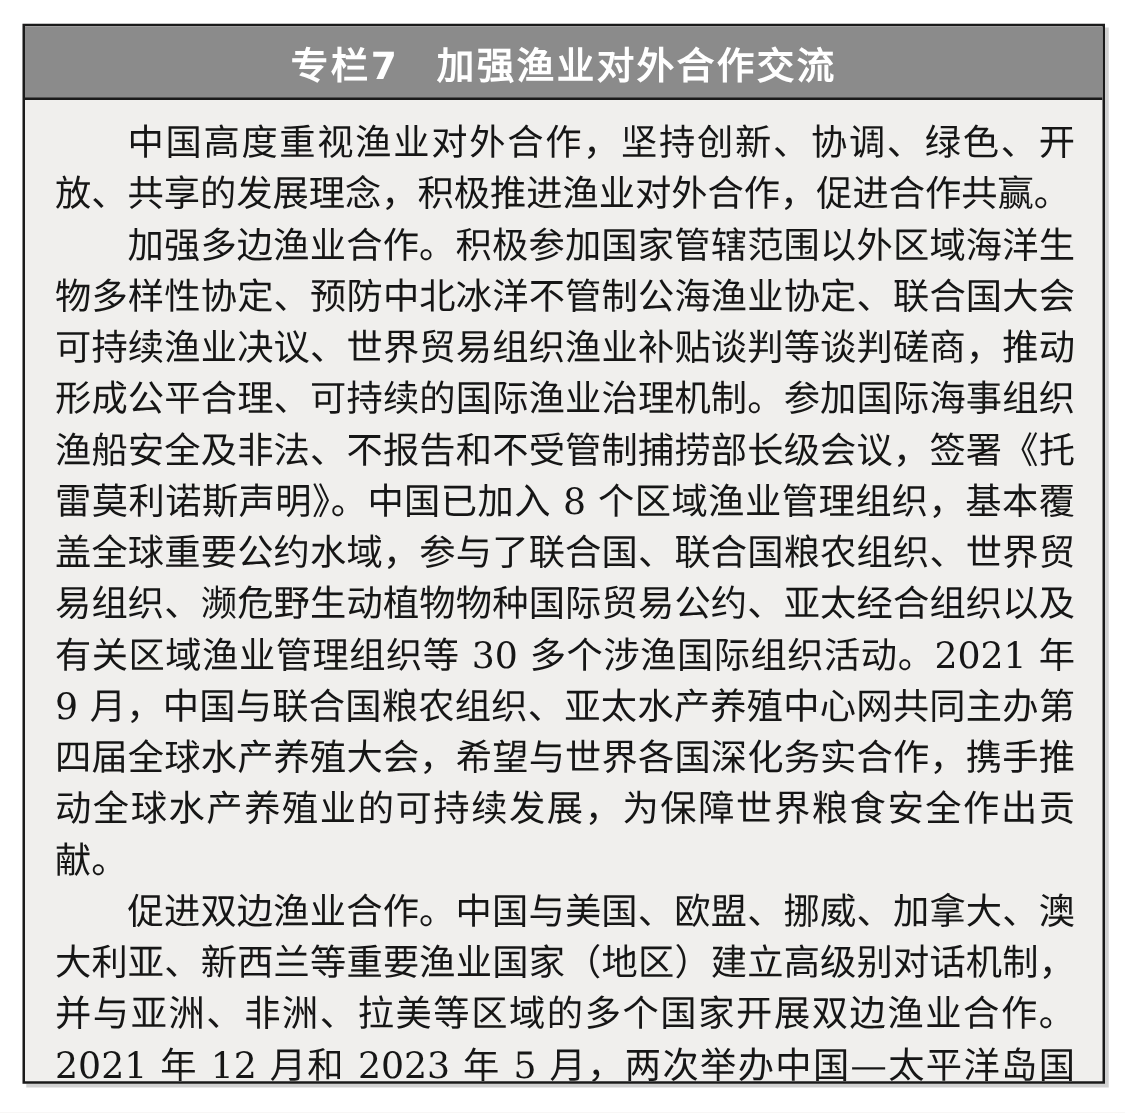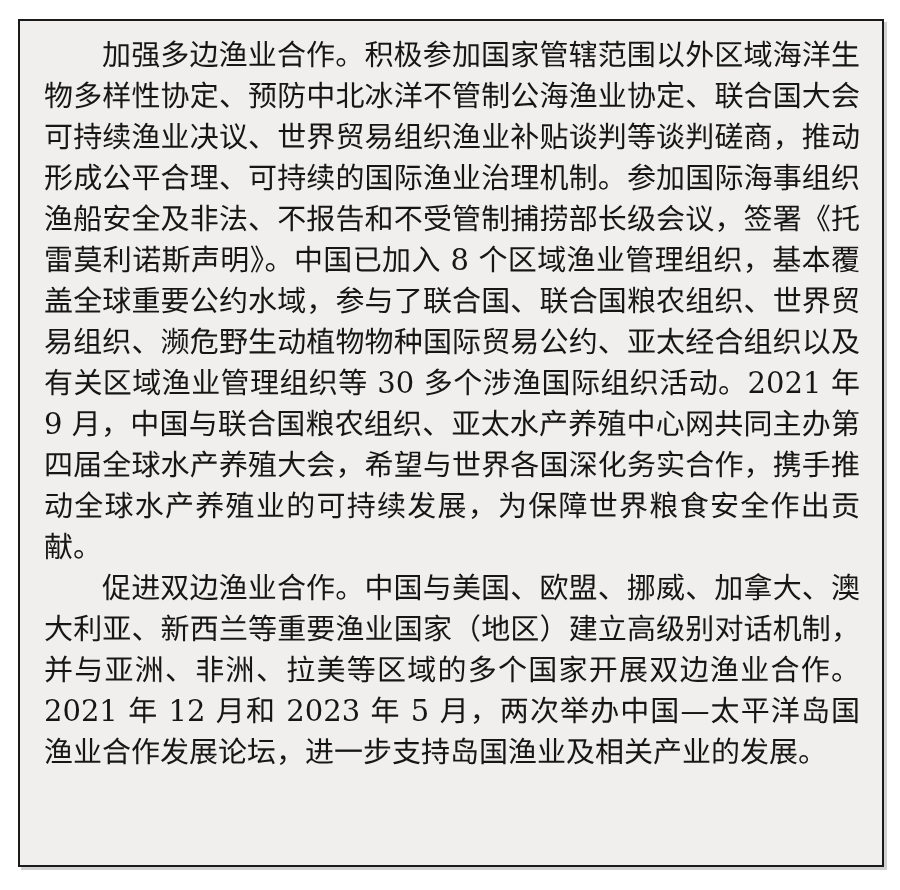--- a/index.html
+++ b/index.html
@@ -49,17 +49,22 @@
   }
   .box-body p {
     margin: 0;
     text-indent: 2em;
   }
 </style>
 </head>
 <body>
 
 <div class="callout-box">
+  <div class="box-header">
+    <span>专栏7</span>
+    <span>加强渔业对外合作交流</span>
+  </div>
   <div class="box-body">
+    <p>中国高度重视渔业对外合作，坚持创新、协调、绿色、开放、共享的发展理念，积极推进渔业对外合作，促进合作共赢。</p>
     <p>加强多边渔业合作。积极参加国家管辖范围以外区域海洋生物多样性协定、预防中北冰洋不管制公海渔业协定、联合国大会可持续渔业决议、世界贸易组织渔业补贴谈判等谈判磋商，推动形成公平合理、可持续的国际渔业治理机制。参加国际海事组织渔船安全及非法、不报告和不受管制捕捞部长级会议，签署《托雷莫利诺斯声明》。中国已加入 8 个区域渔业管理组织，基本覆盖全球重要公约水域，参与了联合国、联合国粮农组织、世界贸易组织、濒危野生动植物物种国际贸易公约、亚太经合组织以及有关区域渔业管理组织等 30 多个涉渔国际组织活动。2021 年 9 月，中国与联合国粮农组织、亚太水产养殖中心网共同主办第四届全球水产养殖大会，希望与世界各国深化务实合作，携手推动全球水产养殖业的可持续发展，为保障世界粮食安全作出贡献。</p>
     <p>促进双边渔业合作。中国与美国、欧盟、挪威、加拿大、澳大利亚、新西兰等重要渔业国家（地区）建立高级别对话机制，并与亚洲、非洲、拉美等区域的多个国家开展双边渔业合作。2021 年 12 月和 2023 年 5 月，两次举办中国—太平洋岛国渔业合作发展论坛，进一步支持岛国渔业及相关产业的发展。</p>
   </div>
 </div>
 
 </body></html>

